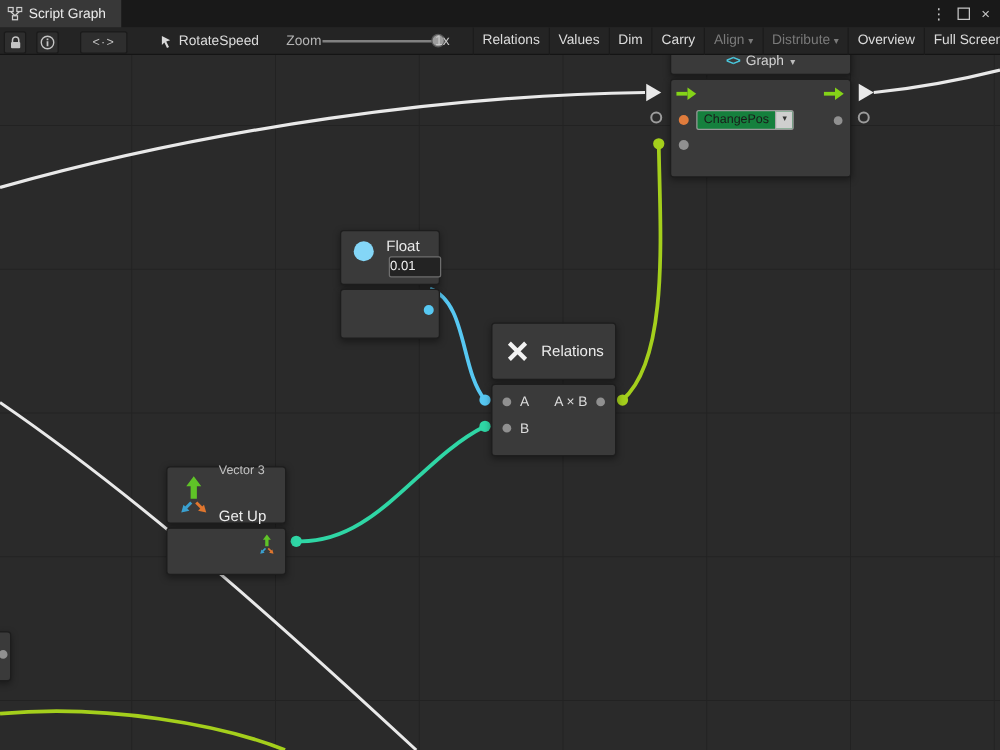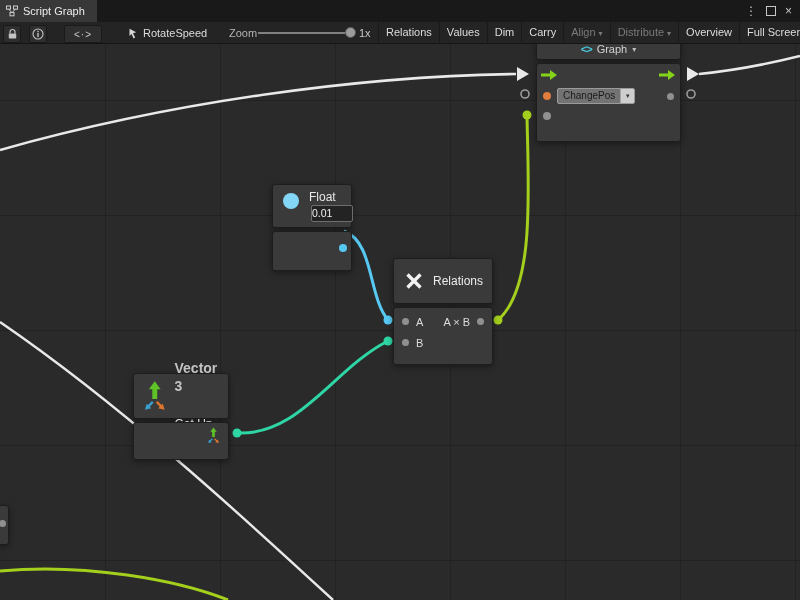--- a/index.html
+++ b/index.html
@@ -11,21 +11,21 @@
   .win-icons{margin-left:auto;display:flex;align-items:center;gap:9px;padding-right:8px;color:#c6c6c6;font-size:12px;}
   .maxbox{display:inline-block;width:8px;height:8px;border:1px solid #c6c6c6;}
   
   .toolbar{position:absolute;left:0;top:22px;width:800px;height:22px;background:#242424;border-bottom:1px solid #141414;box-sizing:border-box;}
   .tb-ico{position:absolute;top:3px;height:16px;display:flex;align-items:center;justify-content:center;
           background:#2e2e2e;border:1px solid #1a1a1a;border-radius:2px;color:#c8c8c8;}
   .graph-ref{position:absolute;left:128px;top:0;height:22px;display:flex;align-items:center;gap:5px;font-size:11px;color:#dcdcdc;}
   .zoom-label{position:absolute;left:229px;top:0;line-height:22px;font-size:11px;color:#b4b4b4;}
   .zoom-track{position:absolute;left:258px;top:10px;width:94px;height:2px;background:#818181;}
   .zoom-handle{position:absolute;left:345px;top:5px;width:11px;height:11px;border-radius:50%;background:#9c9c9c;border:1px solid #585858;box-sizing:border-box;}
-  .zoom-value{position:absolute;left:359px;top:0;line-height:22px;font-size:11px;color:#c8c8c8;}
+  .zoom-value{position:absolute;left:348px;top:0;line-height:22px;font-size:11px;color:#c8c8c8;}
   .tb-buttons{position:absolute;left:378px;top:0;right:0;height:22px;display:flex;overflow:hidden;}
   .tb-btn{padding:0 7px;font-size:11px;line-height:21px;color:#dcdcdc;border-left:1px solid #1a1a1a;white-space:nowrap;}
   .tb-btn.disabled{color:#7a7a7a;}
   .tb-btn .caret{font-size:8px;margin-left:3px;}
   
   .canvas{position:absolute;left:0;top:44px;width:800px;height:556px;overflow:hidden;background:#2a2a2a;
     background-image:linear-gradient(to right,#222 1px,transparent 1px),linear-gradient(to bottom,#222 1px,transparent 1px);
     background-size:115px 115px,115px 115px;background-position:105px 0,0 56px;}
   .wires{position:absolute;left:0;top:0;z-index:1;}
   
@@ -49,27 +49,27 @@
   .prow{height:21px;display:flex;align-items:center;gap:7px;padding:0 8px;font-size:11px;color:#dcdcdc;}
   .spacer{flex:1;}
   
   .g-head{height:22px;display:flex;align-items:center;justify-content:center;gap:5px;font-size:11px;color:#d2d2d2;}
   .g-icon{color:#49c8de;font-weight:bold;font-size:11px;letter-spacing:-1px;}
   .g-caret{font-size:8px;color:#bdbdbd;}
   .g-body{height:79px;}
   .flow-row{height:22px;display:flex;align-items:center;justify-content:space-between;padding:0 4px;}
   .dd-row{height:20px;display:flex;align-items:center;gap:6px;padding:0 6px;}
   .dot-row{height:20px;display:flex;align-items:center;padding:0 6px;}
-  .dropdown{display:flex;height:16px;background:#737373;border-radius:2px;overflow:hidden;border:1px solid #9a9a9a;box-sizing:border-box;}
+  .dropdown{display:flex;height:16px;background:#15803d;border-radius:2px;overflow:hidden;border:1px solid #9a9a9a;box-sizing:border-box;}
   .dd-label{font-size:10px;color:#1a1a1a;line-height:14px;padding:0 5px;}
   .dd-caret{width:13px;background:#cfcfcf;border-left:1px solid #a6a6a6;font-size:7px;color:#333;text-align:center;line-height:14px;}
   
   .v3-head{height:46px;display:flex;align-items:center;gap:7px;padding-left:8px;box-sizing:border-box;}
   .v3-texts{display:flex;flex-direction:column;line-height:1.25;}
-  .v3-type{font-size:14px;color:#c2c2c2;font-weight:bold;}
+  .v3-type{font-size:10px;color:#c2c2c2;}
   .v3-title{font-size:12px;color:#ececec;margin-top:22px;}
   .v3-body{height:38px;}
   .v3-port-icon{position:absolute;right:7px;top:4px;}
   
   .sliver{left:-4px;top:461px;width:13px;height:40px;}
   .sliver .pdot{position:absolute;right:2px;top:14px;width:7px;height:7px;}
   
   .group-panel{position:absolute;left:330px;top:344px;width:470px;height:212px;z-index:3;
                border:1px solid #5b7296;box-sizing:border-box;box-shadow:0 3px 9px rgba(0,0,0,.35);}
   .group-head{height:24px;background:#3a4761;line-height:24px;padding-left:12px;font-size:12px;color:#e8ecf4;}

